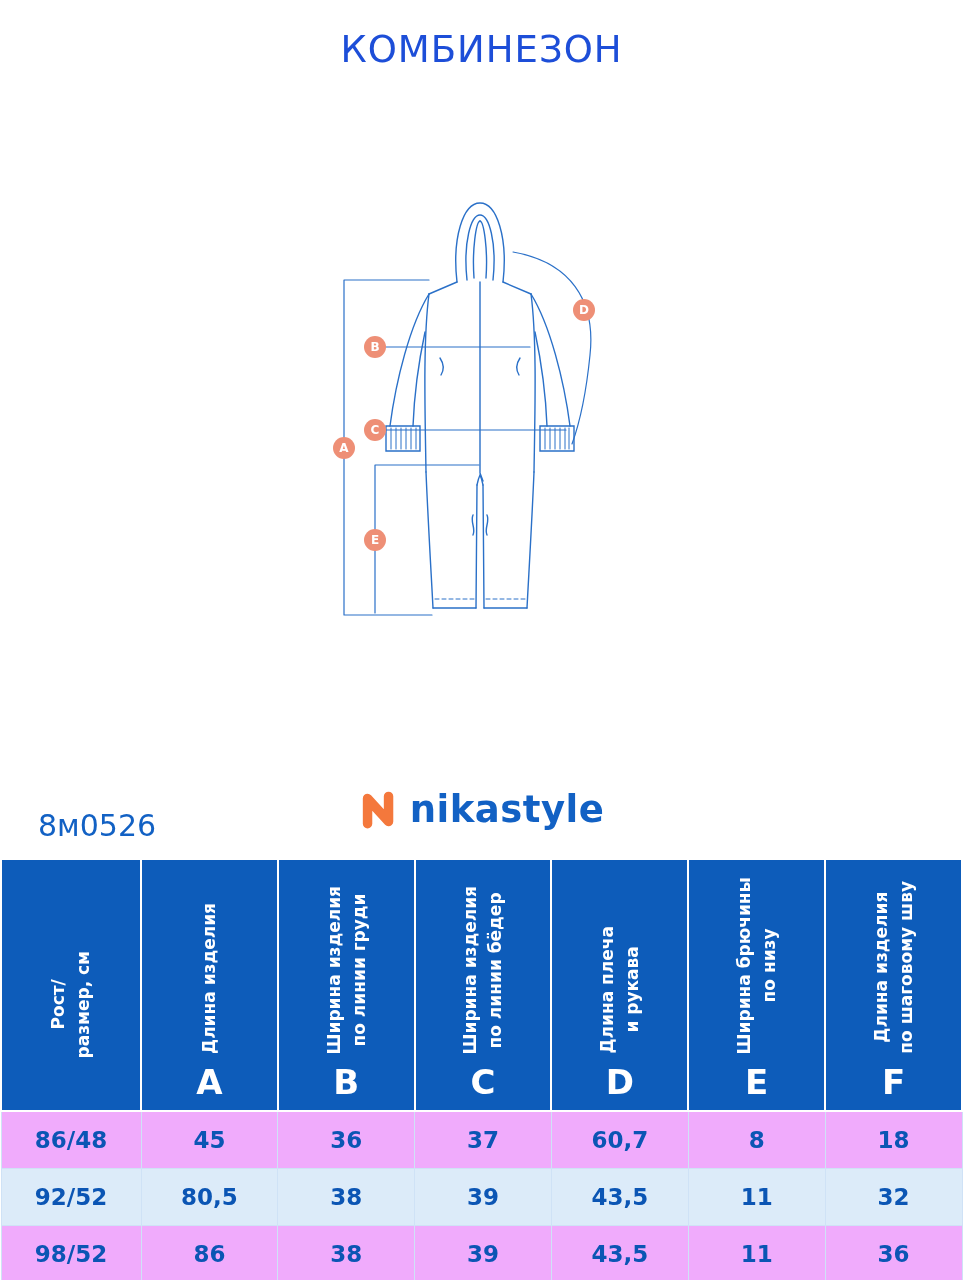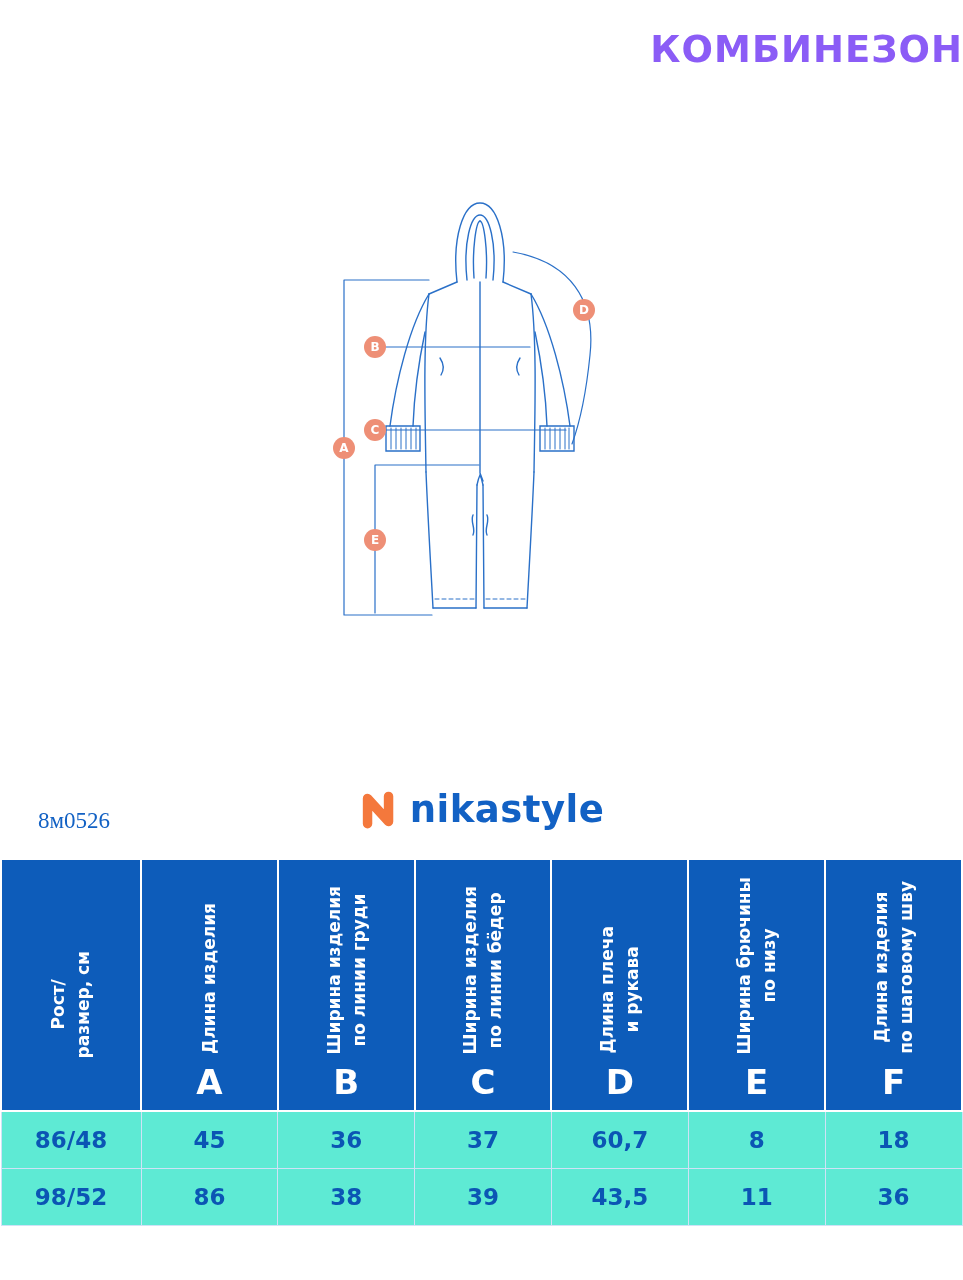--- a/index.html
+++ b/index.html
@@ -4,27 +4,27 @@
 <style>
   * { margin:0; padding:0; box-sizing:border-box; }
   html,body { background:#ffffff; }
   body {
     width:963px; height:1280px;
     position:relative; overflow:hidden;
     font-family:"DejaVu Sans","Liberation Sans",sans-serif;
   }
   .page-title {
     position:absolute; top:28px; left:0; width:100%;
-    text-align:right; font-size:37px; font-weight:bold;
-    color:#8b5cf6; letter-spacing:1px;
+    text-align:center; font-size:37px; font-weight:normal;
+    color:#1d4ed8; letter-spacing:1px;
   }
   .diagram { position:absolute; left:330px; top:190px; }
   .article {
     position:absolute; left:38px; top:808px;
-    font-size:23px; color:#1261c4;font-family:Liberation Serif, serif;
+    font-size:30px; color:#1261c4;
   }
   .logo {
     position:absolute; top:788px; left:50%;
     transform:translateX(-50%);
     display:flex; align-items:center; gap:9px;justify-content:center;
   }
   .logo-text {
     font-size:37px; font-weight:bold; color:#1261c4;
     letter-spacing:0.5px;
   }
@@ -46,21 +46,21 @@
     color:#ffffff; font-weight:bold; font-size:17px; line-height:1.45;
   }
   .letter {
     color:#ffffff; font-weight:bold; font-size:34px;
     margin-top:8px; padding-bottom:8px;
   }
   .hwrap.size-h { padding-bottom:52px; }
   .size-table tbody td {
     height:57px; text-align:center; vertical-align:middle;
     font-weight:bold; font-size:23px; color:#0b55b4;
-    background:#5eead4; border:1px solid #cfe2f6; padding:0;
+    background:#f0abfc; border:1px solid #cfe2f6; padding:0;
   }
   .size-table tbody tr.alt td { background:#dcebf9; }
 </style>
 </head>
 <body>
 
 <h1 class="page-title">КОМБИНЕЗОН</h1>
 
 <svg class="diagram" width="300" height="460" viewBox="0 0 300 460">
 
@@ -192,20 +192,29 @@
   <tbody>
     <tr>
       <td>86/48</td>
       <td>45</td>
       <td>36</td>
       <td>37</td>
       <td>60,7</td>
       <td>8</td>
       <td>18</td>
     </tr>
+    <tr class="alt">
+      <td>92/52</td>
+      <td>80,5</td>
+      <td>38</td>
+      <td>39</td>
+      <td>43,5</td>
+      <td>11</td>
+      <td>32</td>
+    </tr>
     <tr>
       <td>98/52</td>
       <td>86</td>
       <td>38</td>
       <td>39</td>
       <td>43,5</td>
       <td>11</td>
       <td>36</td>
     </tr>
   </tbody>

